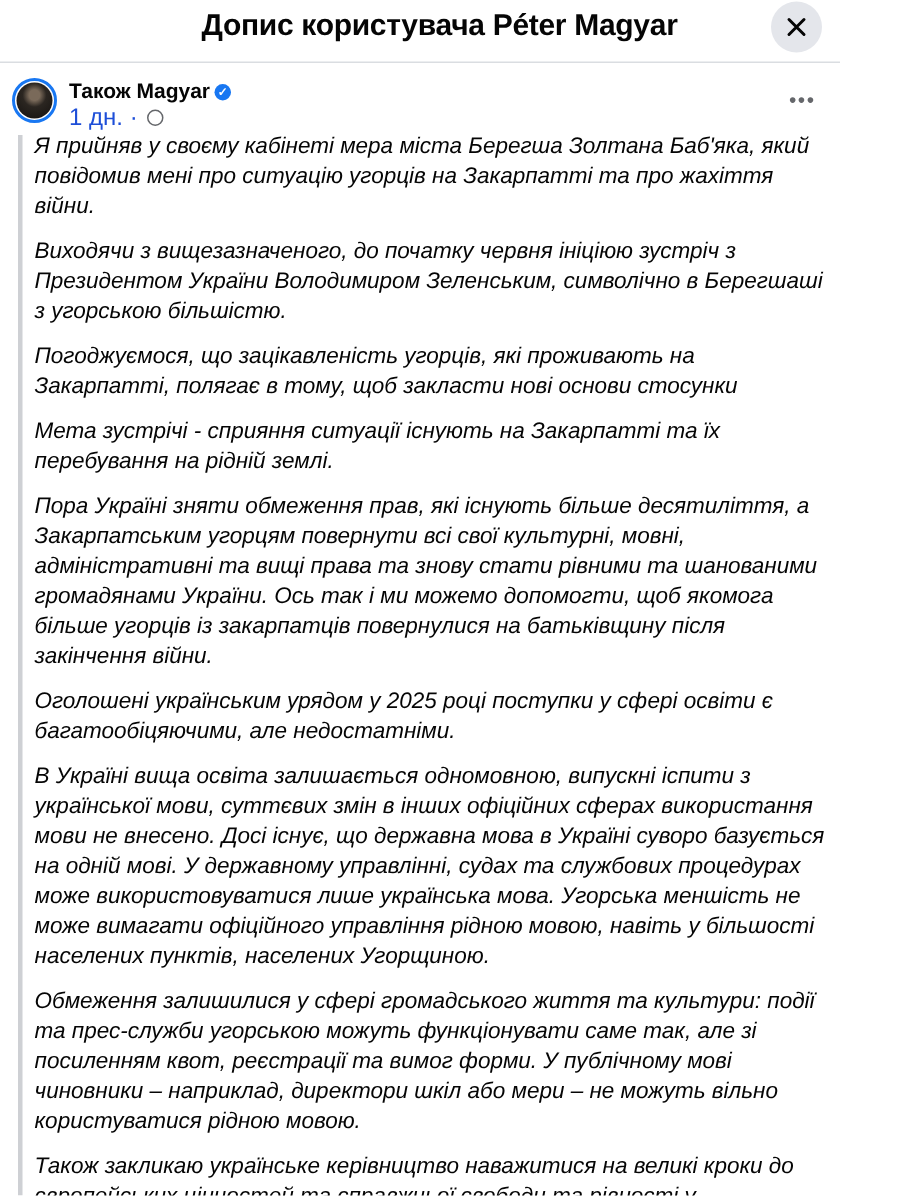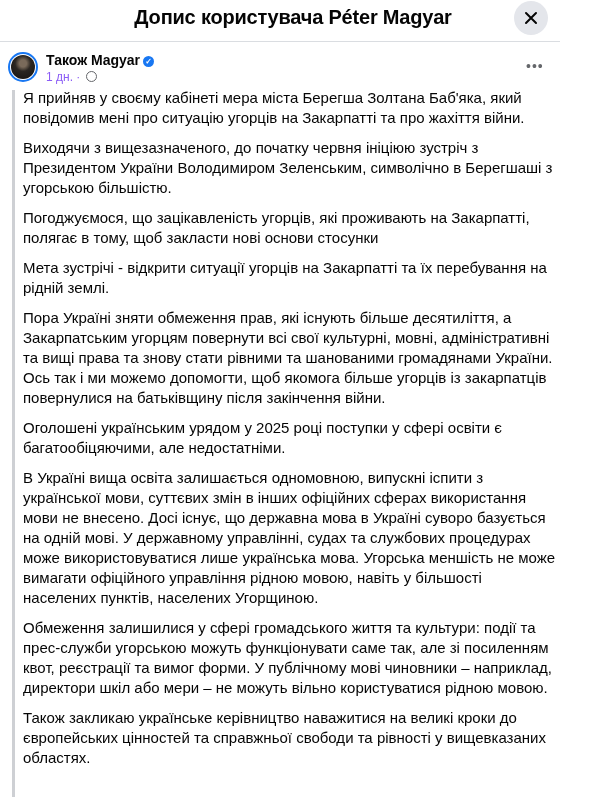--- a/index.html
+++ b/index.html
@@ -12,27 +12,27 @@
            background:#e4e6eb; display:flex; align-items:center; justify-content:center; cursor:pointer; }
   .divider { position:absolute; left:0; top:41px; width:560px; height:1px; background:#dadde1; }
   .post-head { position:absolute; left:8px; top:50px; width:560px; height:38px; }
   .avatar { position:absolute; left:0; top:2px; width:30px; height:30px; border-radius:50%;
             border:2px solid #1877f2; background:#fff; padding:1px; box-sizing:border-box; }
   .avatar-inner { width:100%; height:100%; border-radius:50%;
             background:radial-gradient(circle at 50% 35%, #7a6a5a 0 18%, #2b2621 40%, #14110f 100%); }
   .author { position:absolute; left:38px; top:2px; font-size:14px; font-weight:bold; color:#050505; }
   .verified { display:inline-block; width:11px; height:11px; border-radius:50%; background:#1877f2;
               color:#fff; font-size:8px; line-height:11px; text-align:center; margin-left:3px; vertical-align:1px; }
-  .meta { position:absolute; left:38px; top:20px; font-size:12px; color:#8b5cf6; }
+  .meta { position:absolute; left:38px; top:20px; font-size:16px; color:#1d4ed8; }
   .globe { display:inline-block; width:9px; height:9px; border:1px solid #65676b; border-radius:50%;
            vertical-align:-1px; margin-left:2px; }
   .more { position:absolute; left:518px; top:8px; font-size:14px; color:#65676b; letter-spacing:1px; cursor:pointer; }
   .quote { position:absolute; left:12px; top:90px; width:3px; height:707px; background:#ced0d4; }
   .content { position:absolute; left:23px; top:88px; width:545px; font-size:15px; line-height:20px; color:#050505; }
-  .content p { margin:0 12px 10px 0; }
+  .content p { margin:0 12px 10px 0;font-style:italic; }
 </style>
 </head>
 <body>
 
 <div class="header">
   <div class="title">Допис користувача Péter Magyar</div>
   <div class="close">
     <svg width="14" height="14" viewBox="0 0 14 14">
       <path d="M2 2 L12 12 M12 2 L2 12" stroke="#050505" stroke-width="2" stroke-linecap="round"></path>
     </svg>
@@ -54,20 +54,20 @@
   </div>
   <div class="more">•••</div>
 </div>
 
 <div class="quote"></div>
 
 <div class="content">
   <p>Я прийняв у своєму кабінеті мера міста Берегша Золтана Баб'яка, який повідомив мені про ситуацію угорців на Закарпатті та про жахіття війни.</p>
   <p>Виходячи з вищезазначеного, до початку червня ініціюю зустріч з Президентом України Володимиром Зеленським, символічно в Берегшаші з угорською більшістю.</p>
   <p>Погоджуємося, що зацікавленість угорців, які проживають на Закарпатті, полягає в тому, щоб закласти нові основи стосунки</p>
-  <p>Мета зустрічі - відкрити ситуації угорців на Закарпатті та їх перебування на рідній землі.</p>
+  <p>Мета зустрічі - сприяння ситуації існують на Закарпатті та їх перебування на рідній землі.</p>
   <p>Пора Україні зняти обмеження прав, які існують більше десятиліття, а Закарпатським угорцям повернути всі свої культурні, мовні, адміністративні та вищі права та знову стати рівними та шанованими громадянами України. Ось так і ми можемо допомогти, щоб якомога більше угорців із закарпатців повернулися на батьківщину після закінчення війни.</p>
   <p>Оголошені українським урядом у 2025 році поступки у сфері освіти є багатообіцяючими, але недостатніми.</p>
   <p>В Україні вища освіта залишається одномовною, випускні іспити з української мови, суттєвих змін в інших офіційних сферах використання мови не внесено. Досі існує, що державна мова в Україні суворо базується на одній мові. У державному управлінні, судах та службових процедурах може використовуватися лише українська мова. Угорська меншість не може вимагати офіційного управління рідною мовою, навіть у більшості населених пунктів, населених Угорщиною.</p>
   <p>Обмеження залишилися у сфері громадського життя та культури: події та прес-служби угорською можуть функціонувати саме так, але зі посиленням квот, реєстрації та вимог форми. У публічному мові чиновники – наприклад, директори шкіл або мери – не можуть вільно користуватися рідною мовою.</p>
   <p>Також закликаю українське керівництво наважитися на великі кроки до європейських цінностей та справжньої свободи та рівності у вищевказаних областях.</p>
 
 </div>
 
 </body></html>

